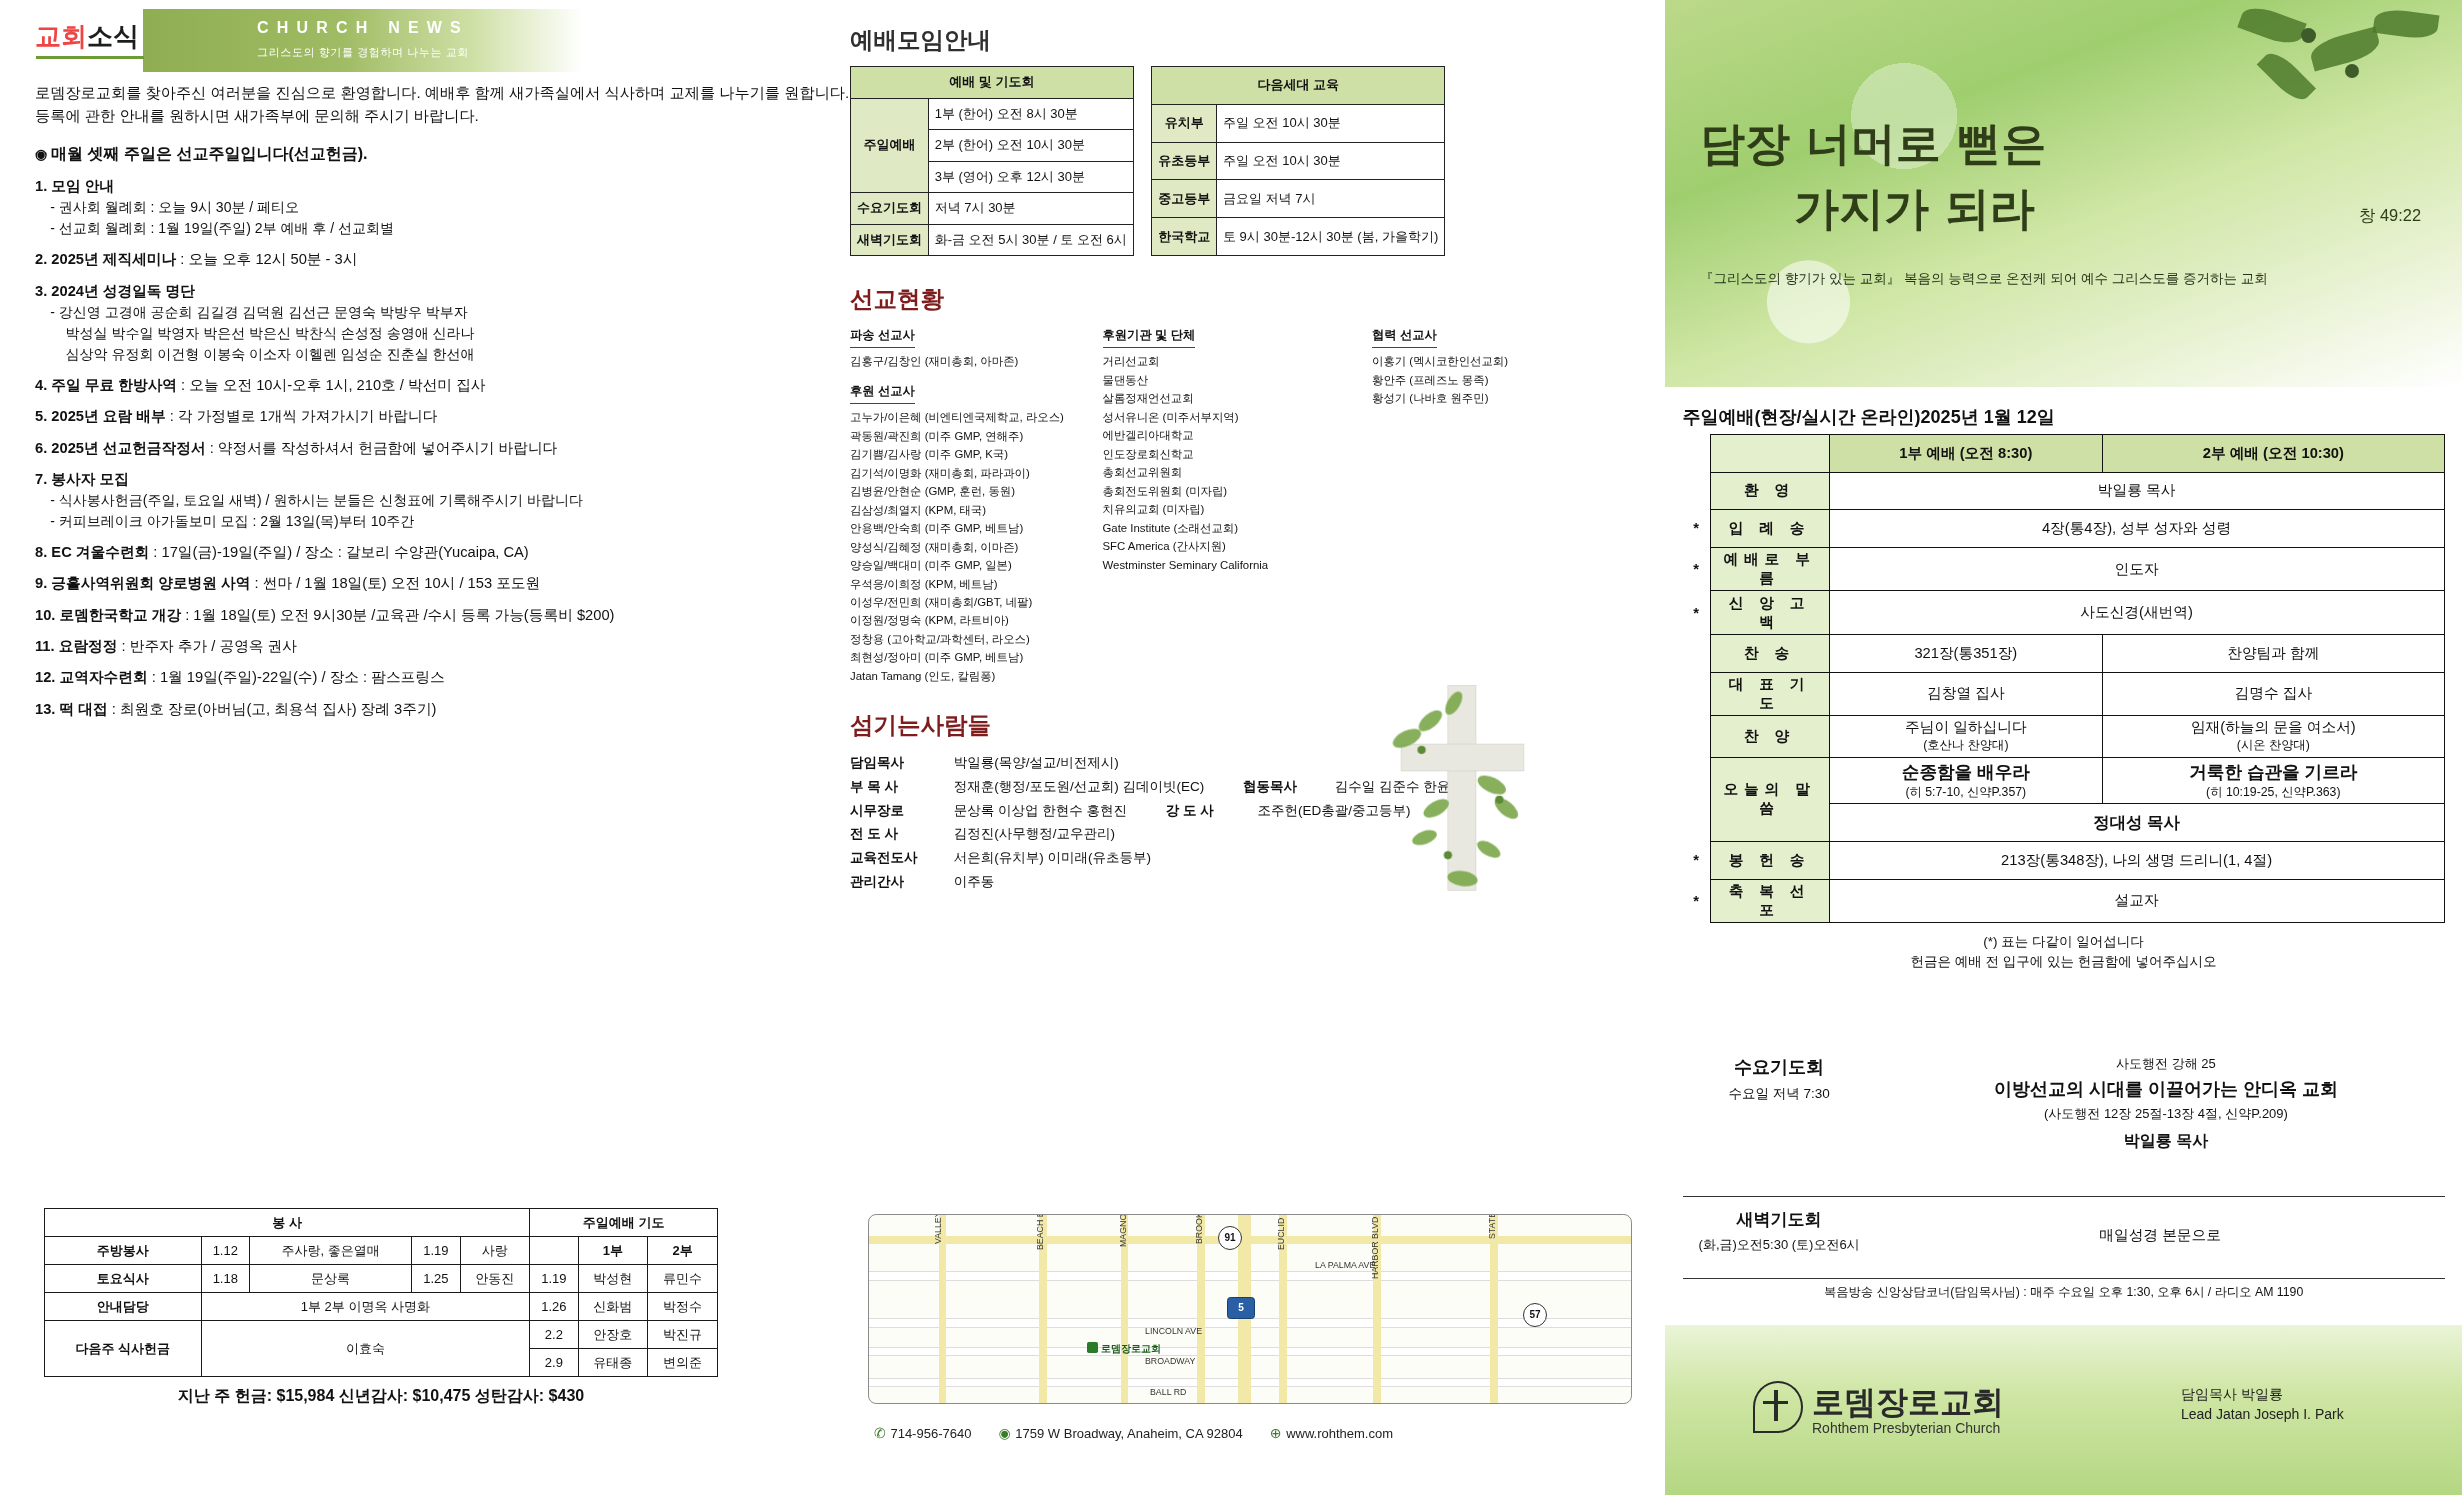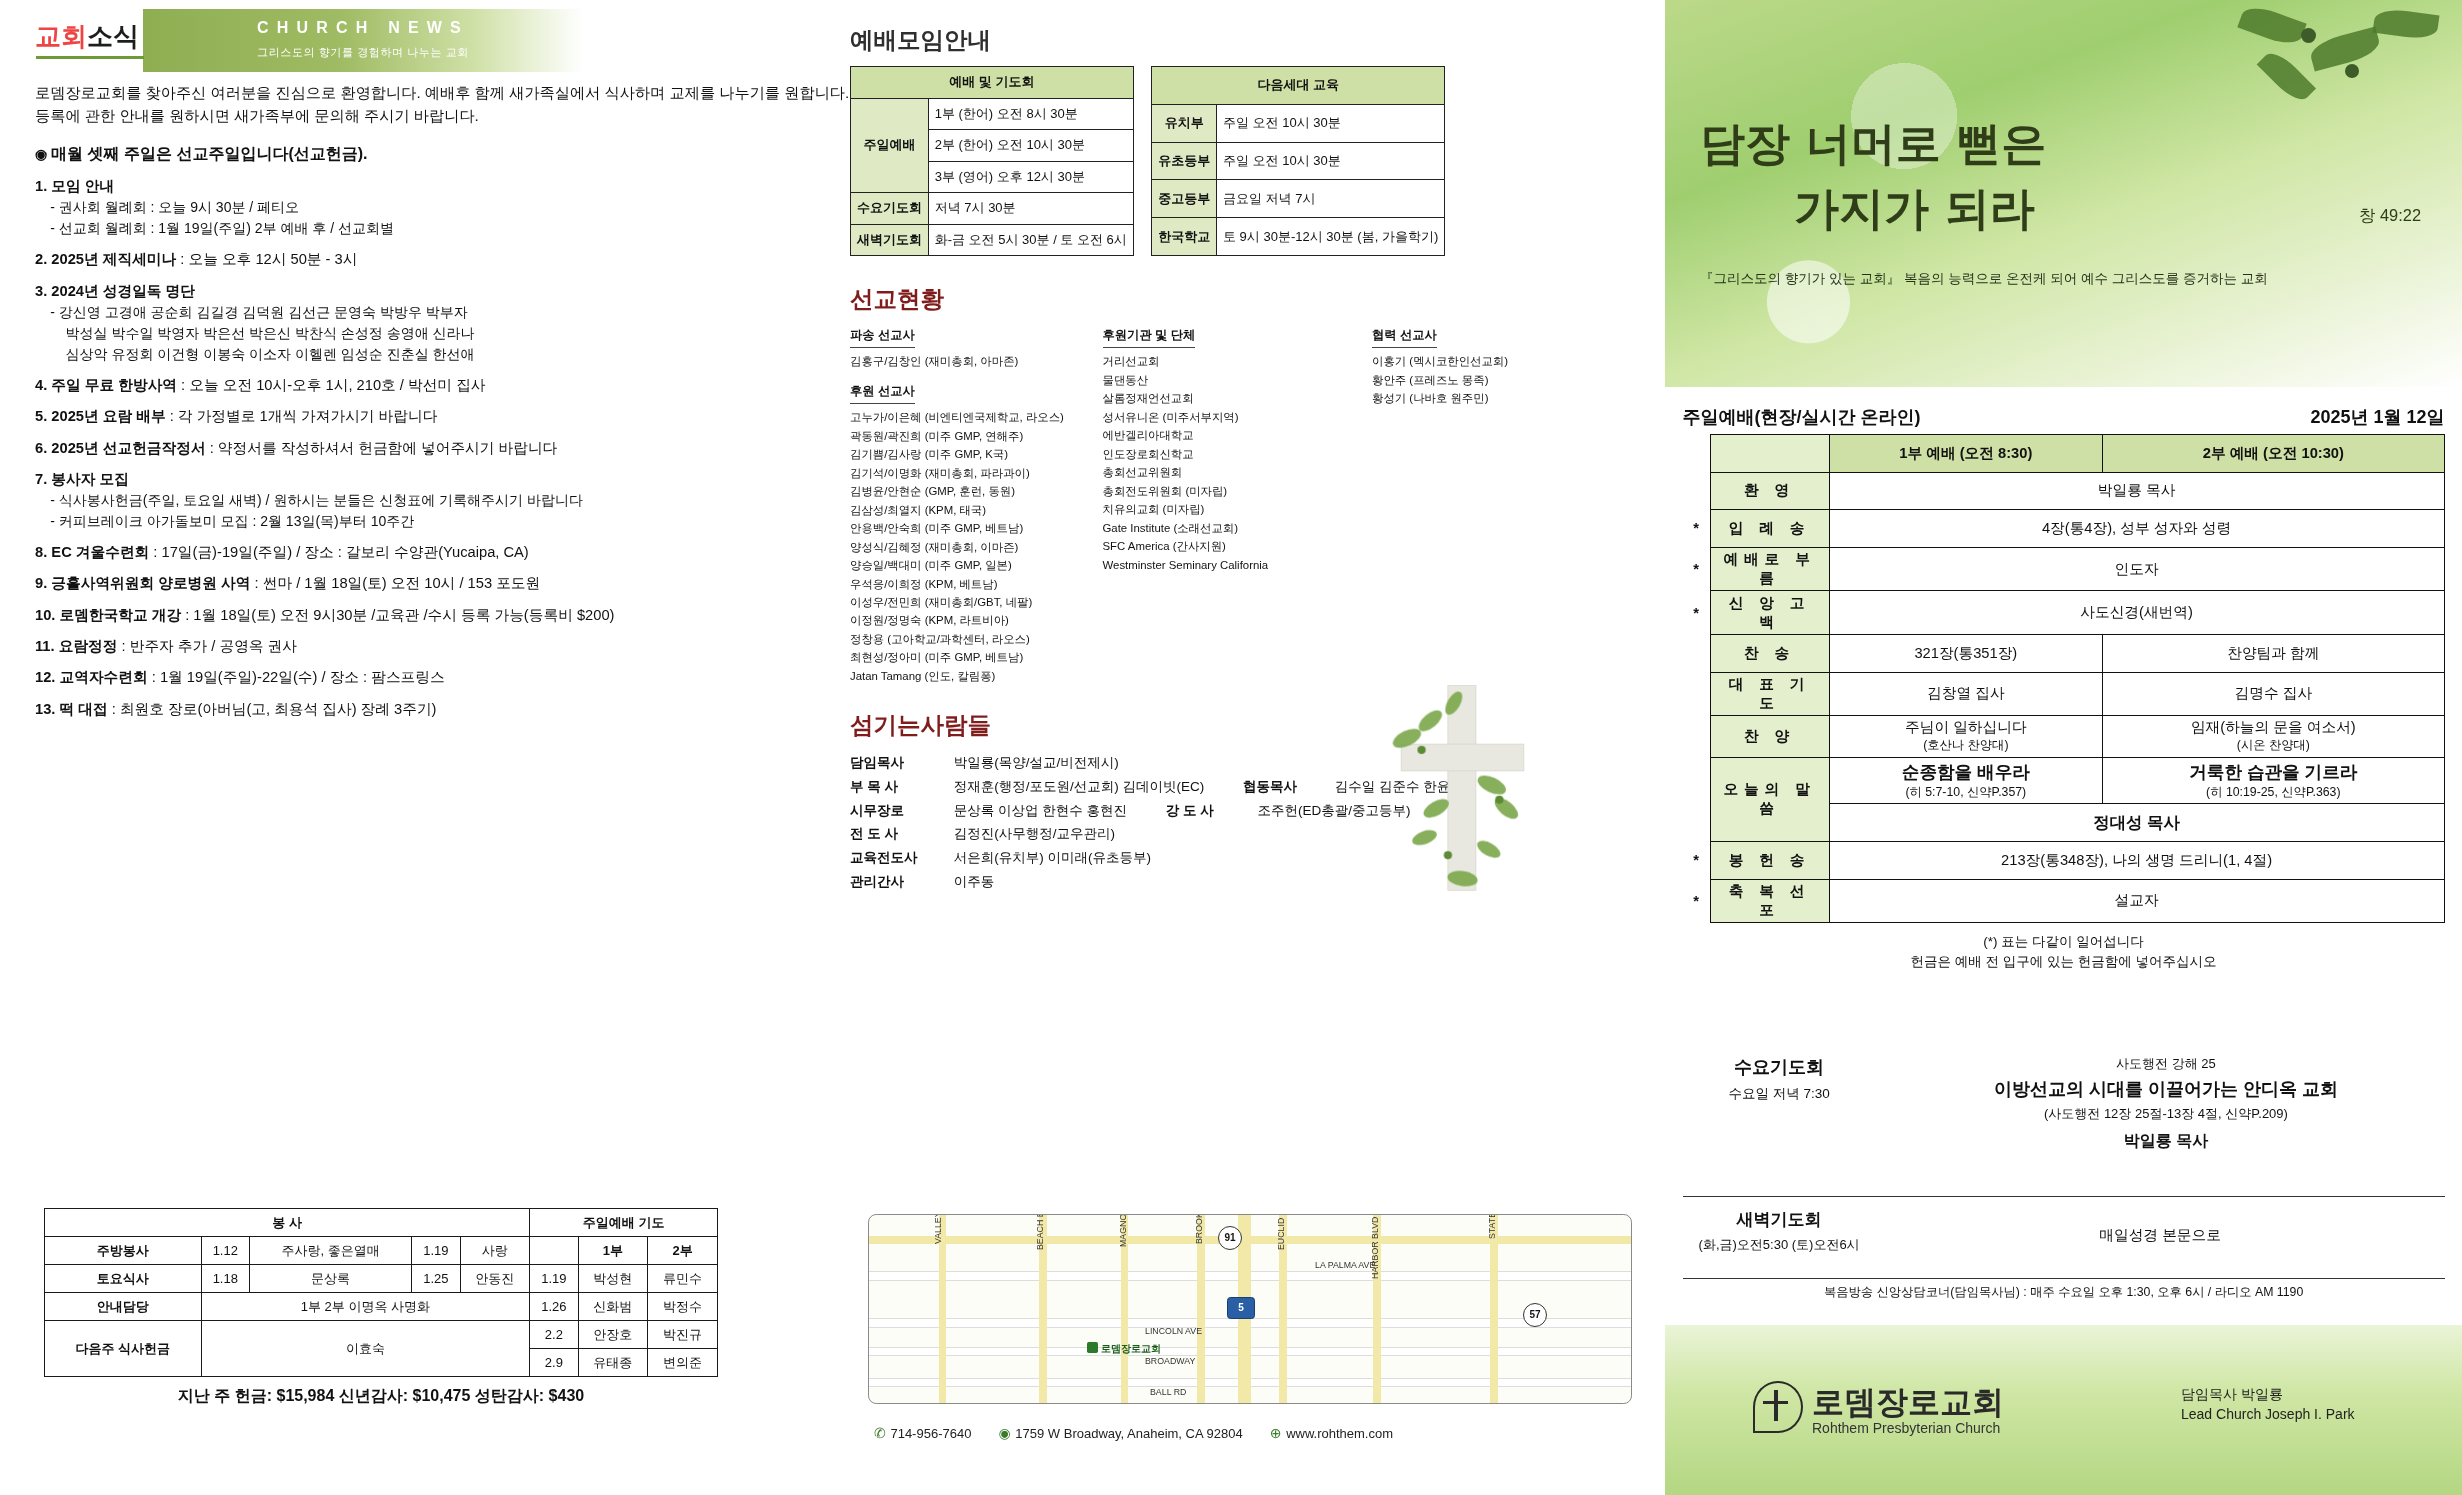--- a/index.html
+++ b/index.html
@@ -116,21 +116,21 @@
     font-size:45px;font-weight:bold;color:#2f3d18;line-height:1.45;
     font-family:"DejaVu Sans", sans-serif;
   }
   .hero .verse{position:absolute;right:41px;top:205px;font-size:16.4px;color:#2f3d18;}
   .hero .slogan{
     position:absolute;left:35px;top:270px;width:733px;font-size:13.5px;color:#24331a;
   }
 
   .sun-head{
     position:absolute;left:17.6px;top:405px;width:762px;
-    display:flex;justify-content:space-between;font-size:18px;font-weight:bold;
+    display:flex;font-size:18px;font-weight:bold;
   }
   table.order{
     position:absolute;left:17.6px;top:434px;width:762px;border-collapse:collapse;font-size:14.7px;
   }
   table.order td{border:1.2px solid #111;height:32px;text-align:center;padding:2.3px 3.5px;}
   table.order td.lbl{background:#e4efcd;font-weight:bold;letter-spacing:5.9px;width:111px;}
   table.order td.hd{background:#cfe0a6;font-weight:bold;}
   table.order td.star{border:none;width:20px;background:#fff;font-weight:bold;}
   table.order td.msg{font-size:17.6px;font-weight:bold;}
   table.order td .small{font-size:12.3px;font-weight:normal;display:block;}
@@ -640,19 +640,19 @@
 
     <div class="hr2"></div>
     <div class="radio">복음방송 신앙상담코너(담임목사님) : 매주 수요일 오후 1:30, 오후 6시 / 라디오 AM 1190</div>
 
     <div class="footer">
       <div class="mark"></div>
       <div class="logo">로뎀장로교회</div>
       <div class="logo-en">Rohthem Presbyterian Church</div>
       <div class="pastor">
         <div>담임목사 박일룡</div>
-        <div>Lead Church Joseph I. Park</div>
+        <div>Lead Jatan Joseph I. Park</div>
       </div>
     </div>
   </div>
 
 </div>
 
 
 </body></html>

